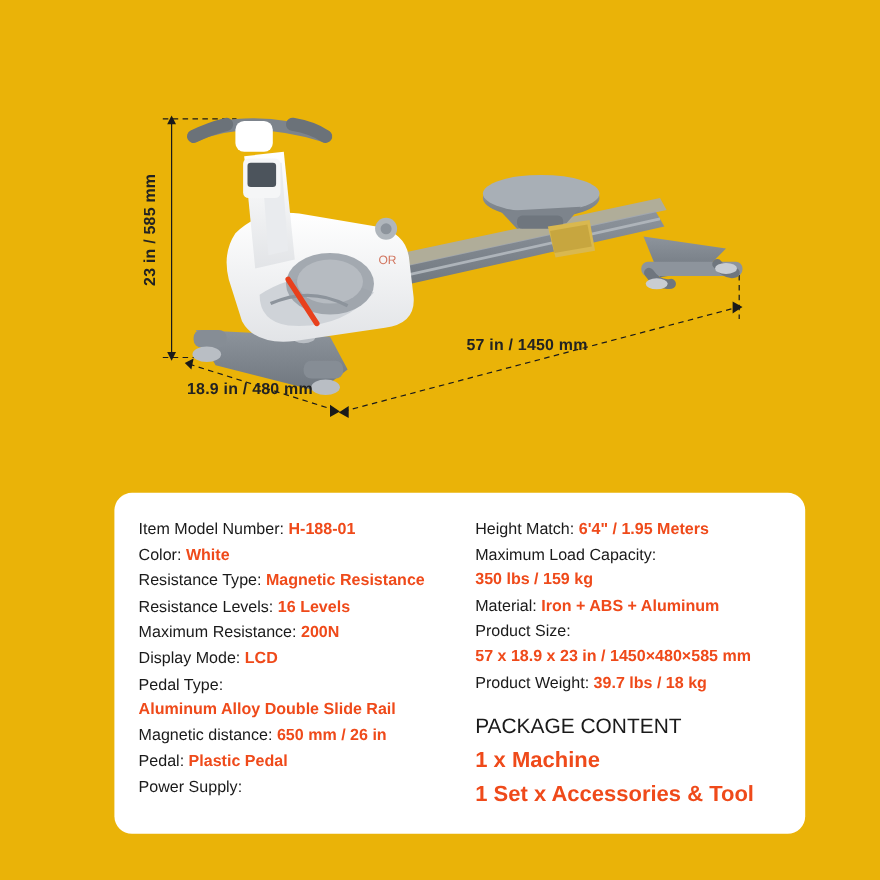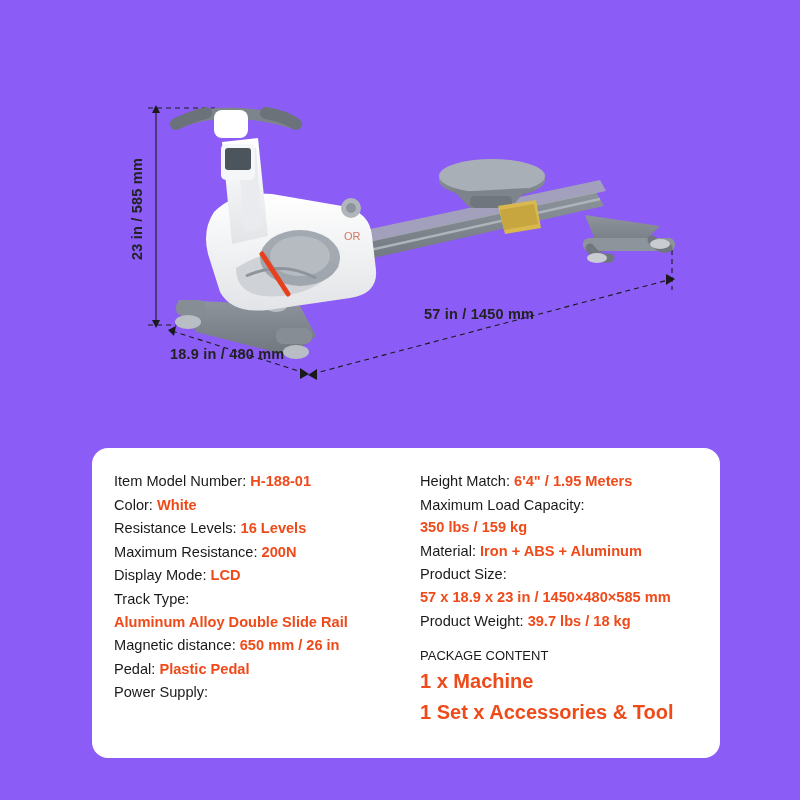--- a/index.html
+++ b/index.html
@@ -10,21 +10,21 @@
     width: 800px;
     height: 800px;
     background: #f4f4f4;
     font-family: "Liberation Sans", sans-serif;
     overflow: hidden;
   }
   .page {
     position: relative;
     width: 800px;
     height: 800px;
-    background: #8b5cf6;
+    background: #eab308;
   }
 
   
   .hero {
     position: absolute;
     left: 0;
     top: 0;
     width: 800px;
     height: 440px;
   }
@@ -58,21 +58,21 @@
     line-height: 1.3;
   }
   .dim-length {
     left: 424px;
     top: 306px;
   }
 
   
   .card {
     position: absolute;
-    left: 92px;
+    left: 104px;
     top: 448px;
     width: 628px;
     height: 310px;
     background: #ffffff;
     border-radius: 16px;
   }
   .card-inner {
     display: flex;
     padding: 22px 22px 18px 22px;
     box-sizing: border-box;
@@ -98,21 +98,21 @@
     color: #ef4a1a;
     font-weight: bold;
   }
   .spec.block {
     white-space: normal;
   }
   .spec .val.block {
     display: block;
   }
   .pkg-title {
-    font-size: 13px;
+    font-size: 19px;
     color: #1a1a1a;
     line-height: 1.55;
     margin-top: 14px;
   }
   .pkg-item {
     font-size: 20px;
     color: #ef4a1a;
     font-weight: bold;
     line-height: 1.55;
   }
@@ -240,33 +240,37 @@
       <div class="col left">
         <div class="spec">
           <span>Item Model Number:</span>
           <span class="val">H-188-01</span>
         </div>
         <div class="spec">
           <span>Color:</span>
           <span class="val">White</span>
         </div>
         <div class="spec">
+          <span>Resistance Type:</span>
+          <span class="val">Magnetic Resistance</span>
+        </div>
+        <div class="spec">
           <span>Resistance Levels:</span>
           <span class="val">16 Levels</span>
         </div>
         <div class="spec">
           <span>Maximum Resistance:</span>
           <span class="val">200N</span>
         </div>
         <div class="spec">
           <span>Display Mode:</span>
           <span class="val">LCD</span>
         </div>
         <div class="spec block">
-          <span>Track Type:</span>
+          <span>Pedal Type:</span>
           <span class="val block">Aluminum Alloy Double Slide Rail</span>
         </div>
         <div class="spec">
           <span>Magnetic distance:</span>
           <span class="val">650 mm / 26 in</span>
         </div>
         <div class="spec">
           <span>Pedal:</span>
           <span class="val">Plastic Pedal</span>
         </div>

